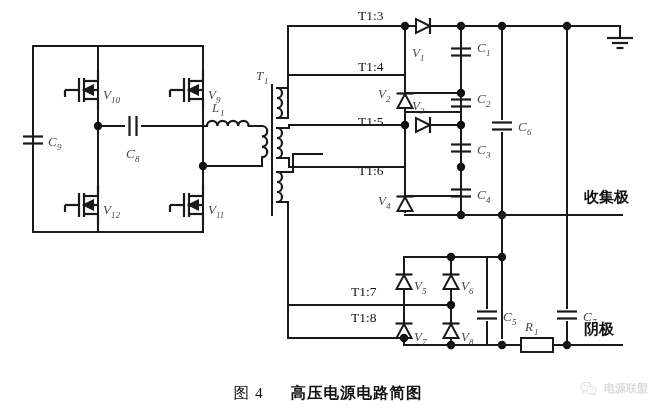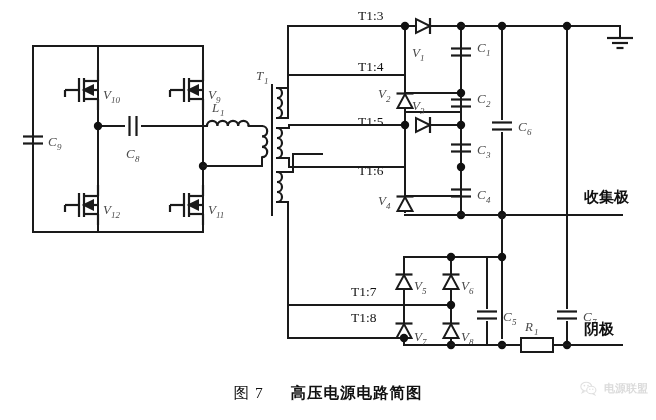--- a/index.html
+++ b/index.html
@@ -361,21 +361,21 @@
       <path class="wire" d="M553 345 L622 345"></path>
       <text x="525" y="331" class="lbl">R</text>
       <text x="534" y="335" class="lblsub">1</text>
 
       <text x="584" y="334" class="cn">阴极</text>
     </g>
 
   </svg>
 
   <div class="caption">
-    <span class="num">图 7</span>
+    <span class="num">图 4</span>
     <span style="display:inline-block;width:14px"></span>
     <span>高压电源电路简图</span>
   </div>
 
   <div class="wm">
     <svg width="17" height="15" viewBox="0 0 17 15">
       <ellipse cx="6.2" cy="5.6" rx="5.4" ry="4.4" fill="none" stroke="#9a9a9a" stroke-width="1.1"></ellipse>
       <path d="M3.4 9.4 L2.2 11.6 L4.6 10.4" fill="none" stroke="#9a9a9a" stroke-width="1.1"></path>
       <circle cx="4.4" cy="4.6" r="0.85" fill="#9a9a9a"></circle>
       <circle cx="8.0" cy="4.6" r="0.85" fill="#9a9a9a"></circle>

